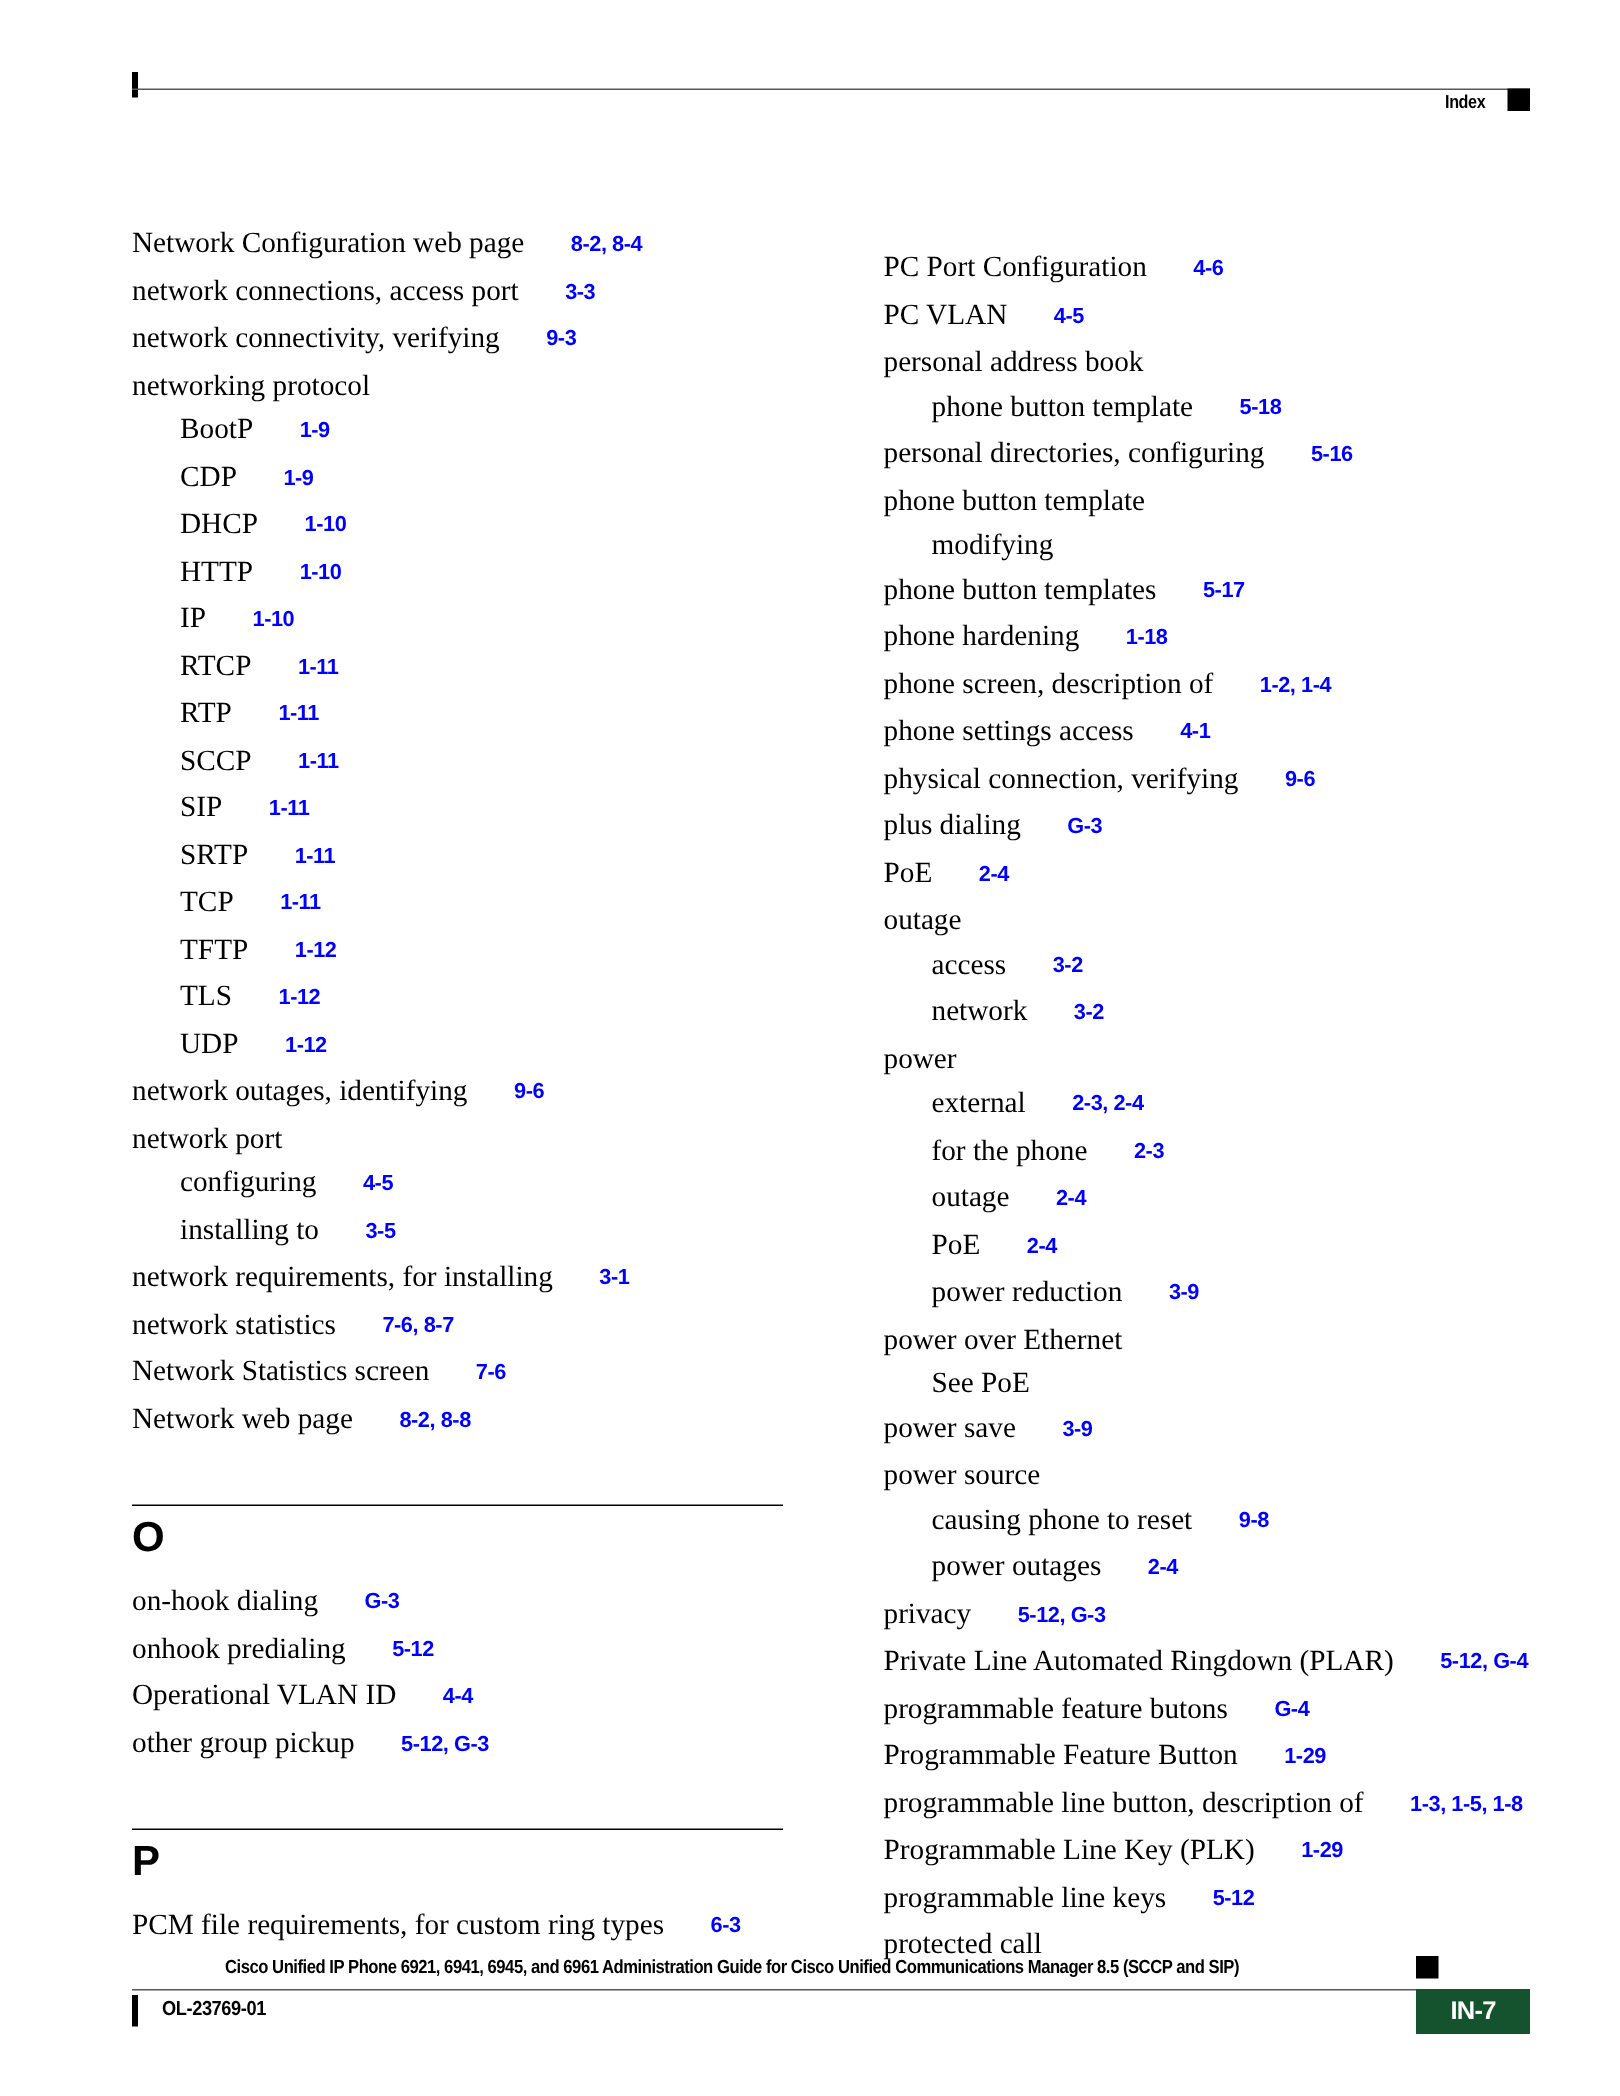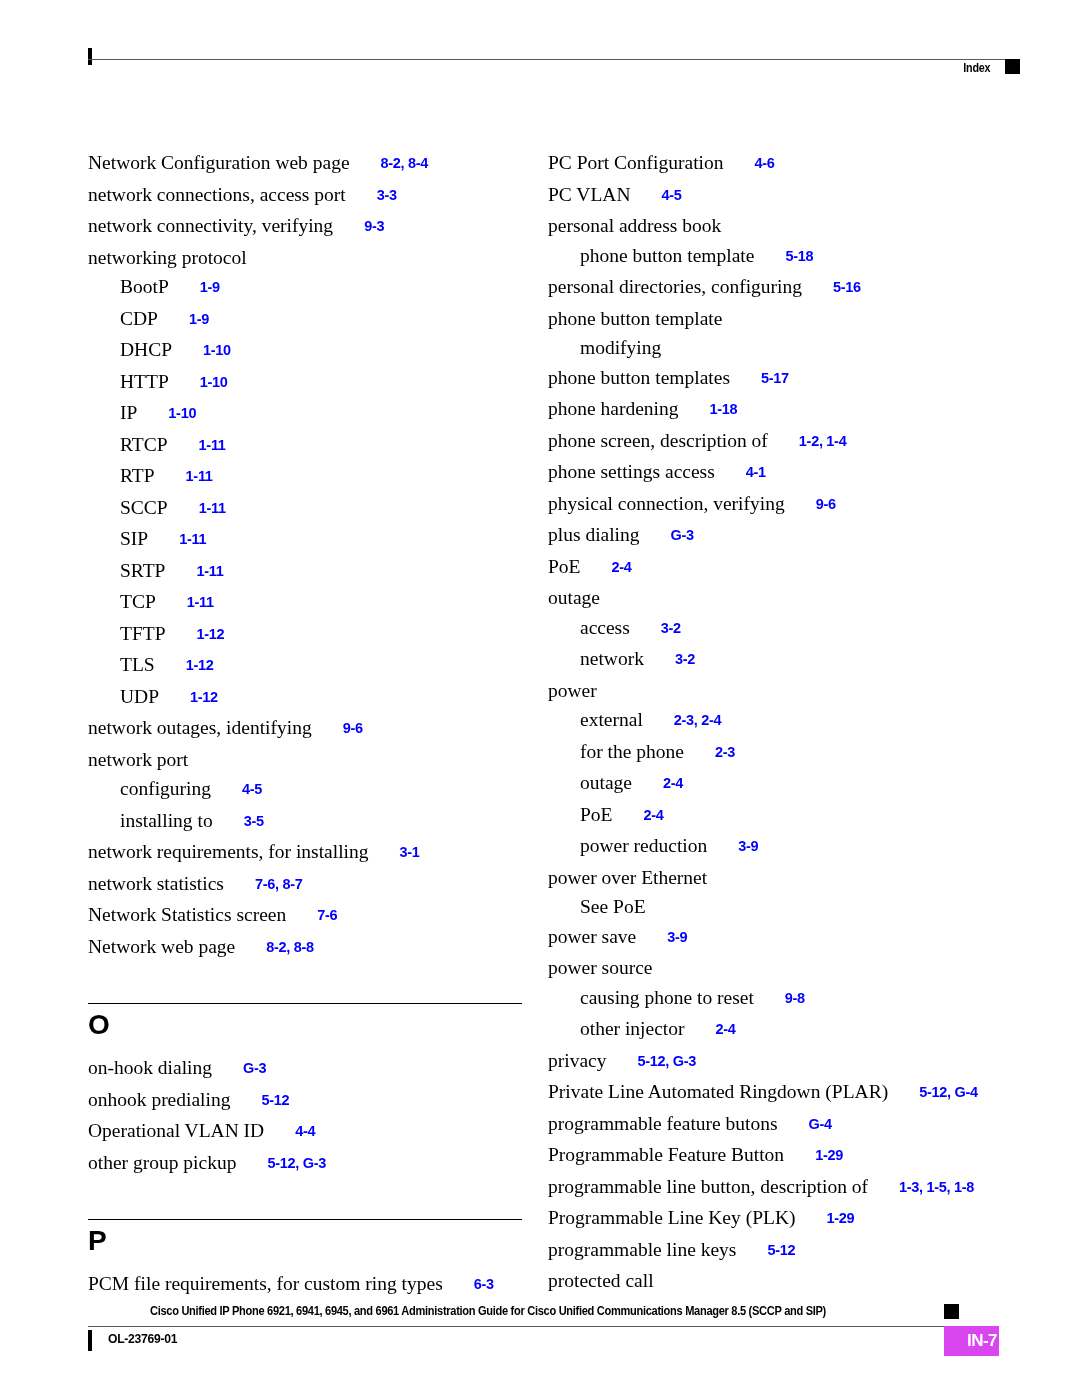--- a/index.html
+++ b/index.html
@@ -68,21 +68,21 @@
     left: 0;
     top: 148px;
     width: 1080px;
   }
   .column {
     position: absolute;
     top: 0;
     width: 434px;
   }
   .column-left  { left: 88px; }
-  .column-right { left: 548px; }
+  .column-right { left: 589px; margin-top: 16px; }
 
   
   .entry {
     font-size: 19.5px;
     line-height: 29.5px;
     white-space: nowrap;
     color: #000000;
   }
   .entry.lvl-0 { padding-left: 0px; }
   .entry.lvl-1 { padding-left: 32px; }
@@ -185,23 +185,23 @@
     letter-spacing: -0.3px;
     color: #000000;
     transform: scaleX(0.9);
     transform-origin: left top;
     white-space: nowrap;
   }
   .footer-pagebox {
     position: absolute;
     left: 856px;
     top: 22px;
-    width: 55px;
+    width: 76px;
     height: 30px;
-    background: #d946ef;
+    background: #14532d;
   }
   .footer-pagenum {
     position: absolute;
     left: 0;
     top: 0;
     width: 76px;
     height: 30px;
     line-height: 30px;
     text-align: center;
     font-family: "Liberation Sans", "DejaVu Sans", sans-serif;
@@ -287,21 +287,21 @@
       <div class="entry lvl-1"><span class="term">external</span><span class="refs">2-3, 2-4</span></div>
       <div class="entry lvl-1"><span class="term">for the phone</span><span class="refs">2-3</span></div>
       <div class="entry lvl-1"><span class="term">outage</span><span class="refs">2-4</span></div>
       <div class="entry lvl-1"><span class="term">PoE</span><span class="refs">2-4</span></div>
       <div class="entry lvl-1"><span class="term">power reduction</span><span class="refs">3-9</span></div>
       <div class="entry lvl-0"><span class="term">power over Ethernet</span></div>
       <div class="entry lvl-1"><span class="term">See PoE</span></div>
       <div class="entry lvl-0"><span class="term">power save</span><span class="refs">3-9</span></div>
       <div class="entry lvl-0"><span class="term">power source</span></div>
       <div class="entry lvl-1"><span class="term">causing phone to reset</span><span class="refs">9-8</span></div>
-      <div class="entry lvl-1"><span class="term">other injector</span><span class="refs">2-4</span></div>
+      <div class="entry lvl-1"><span class="term">power outages</span><span class="refs">2-4</span></div>
       <div class="entry lvl-0"><span class="term">privacy</span><span class="refs">5-12, G-3</span></div>
       <div class="entry lvl-0"><span class="term">Private Line Automated Ringdown (PLAR)</span><span class="refs">5-12, G-4</span></div>
       <div class="entry lvl-0"><span class="term">programmable feature butons</span><span class="refs">G-4</span></div>
       <div class="entry lvl-0"><span class="term">Programmable Feature Button</span><span class="refs">1-29</span></div>
       <div class="entry lvl-0"><span class="term">programmable line button, description of</span><span class="refs">1-3, 1-5, 1-8</span></div>
       <div class="entry lvl-0"><span class="term">Programmable Line Key (PLK)</span><span class="refs">1-29</span></div>
       <div class="entry lvl-0"><span class="term">programmable line keys</span><span class="refs">5-12</span></div>
       <div class="entry lvl-0"><span class="term">protected call</span></div>
     </div>
 </div>

